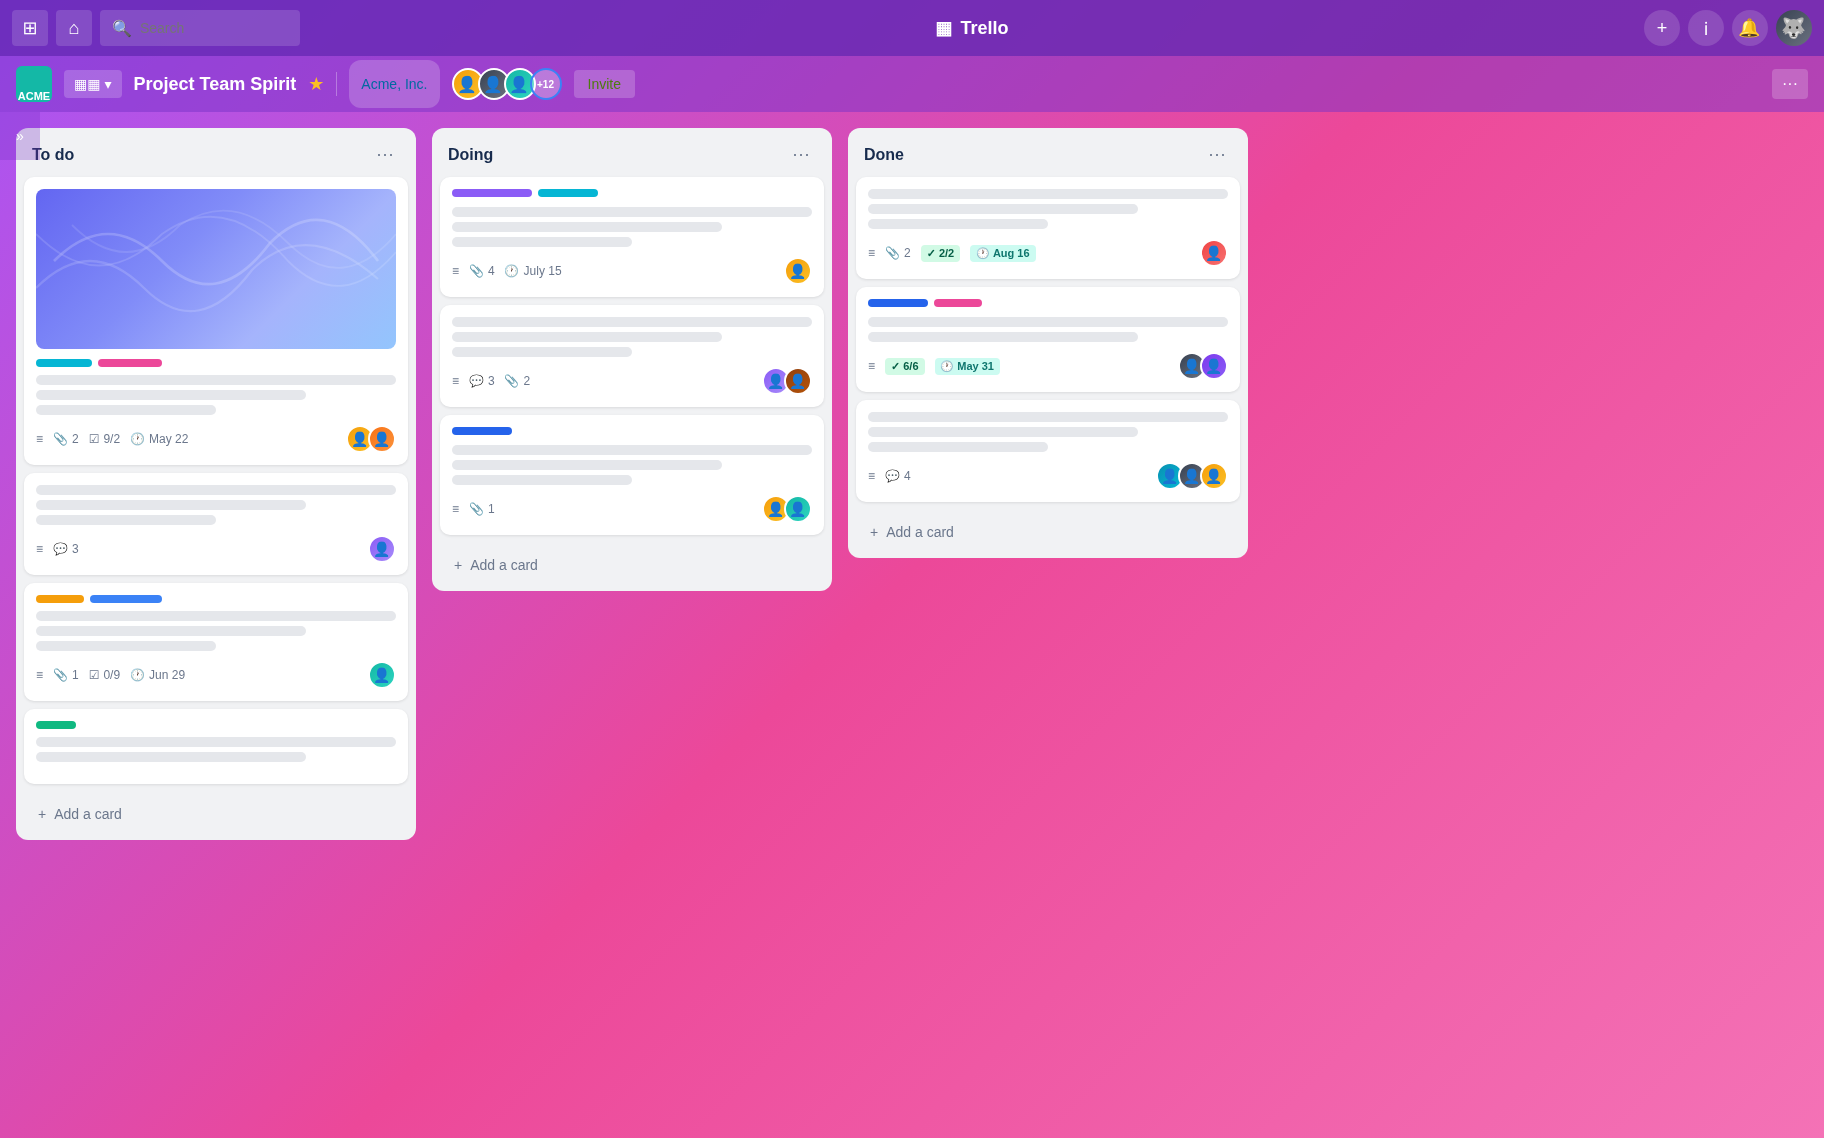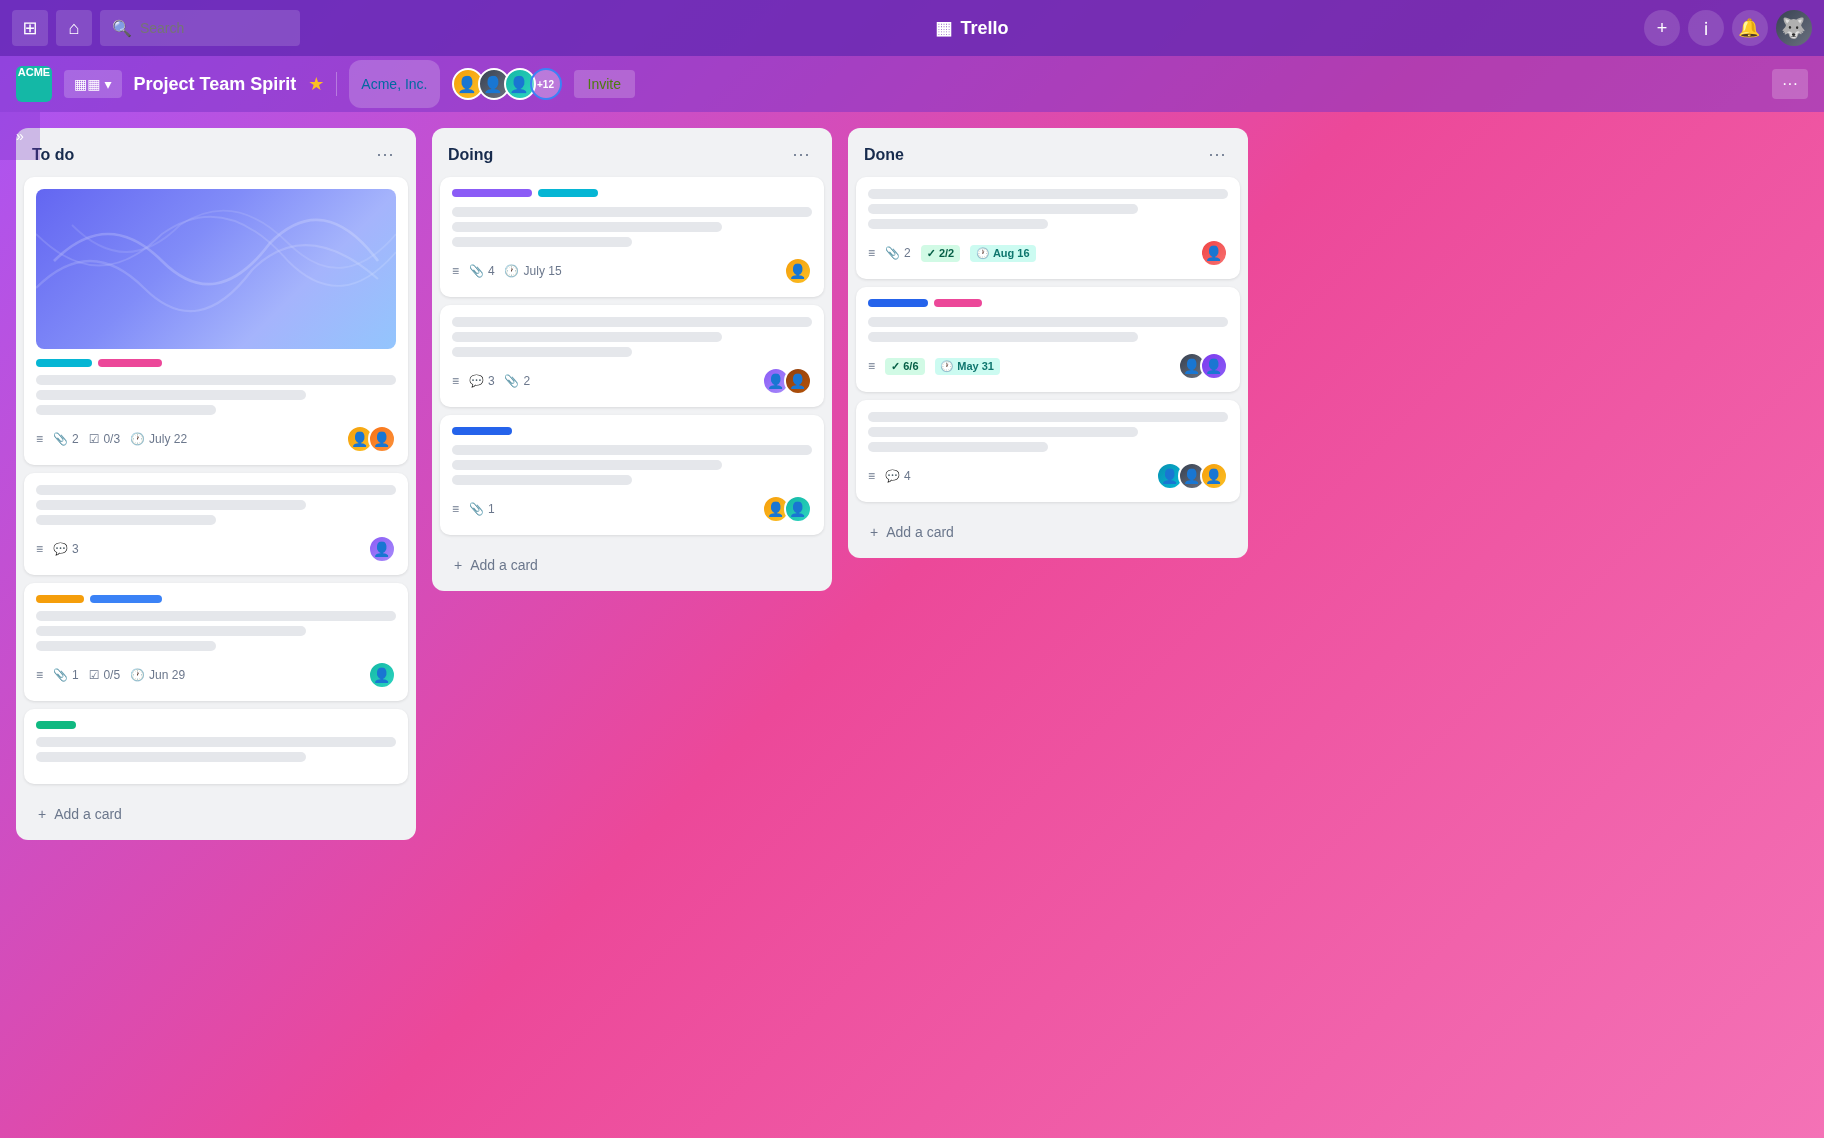--- a/index.html
+++ b/index.html
@@ -85,21 +85,21 @@
       background: rgba(120, 50, 200, 0.5);
       display: flex;
       align-items: center;
       padding: 0 16px;
       gap: 12px;
     }
     .workspace-icon {
       width: 36px; height: 36px;
       background: #14b8a6;
       border-radius: 6px;
-      display: flex; align-items: flex-start; justify-content: center;
+      display: flex; align-items: flex-end; justify-content: center;
       color: white; font-size: 11px; font-weight: 700;
     }
     .board-type-btn {
       display: flex; align-items: center; gap: 4px;
       background: rgba(255,255,255,0.2);
       border-radius: 4px;
       padding: 6px 10px;
       color: white;
       cursor: pointer;
       font-size: 14px;
@@ -463,25 +463,25 @@
           <div class="card-line short"></div>
         </div>
         <div class="card-footer">
           <span>≡</span>
           <div class="card-footer-item">
             <span>📎</span>
             <span>2</span>
           </div>
           <div class="card-footer-item">
             <span>☑</span>
-            <span>0/3</span>
+            <span>9/2</span>
           </div>
           <div class="card-footer-item">
             <span>🕐</span>
-            <span>July 22</span>
+            <span>May 22</span>
           </div>
           <div class="card-footer-spacer"></div>
           <div class="card-avatars">
             <div class="card-avatar av-yellow">
               <div class="av-face" style="font-size:14px">👤</div>
             </div>
             <div class="card-avatar av-orange">
               <div class="av-face" style="font-size:14px">👤</div>
             </div>
           </div>
@@ -520,21 +520,21 @@
           <div class="card-line short"></div>
         </div>
         <div class="card-footer">
           <span>≡</span>
           <div class="card-footer-item">
             <span>📎</span>
             <span>1</span>
           </div>
           <div class="card-footer-item">
             <span>☑</span>
-            <span>0/5</span>
+            <span>0/9</span>
           </div>
           <div class="card-footer-item">
             <span>🕐</span>
             <span>Jun 29</span>
           </div>
           <div class="card-footer-spacer"></div>
           <div class="card-avatars">
             <div class="card-avatar av-teal">
               <div class="av-face" style="font-size:14px">👤</div>
             </div>

